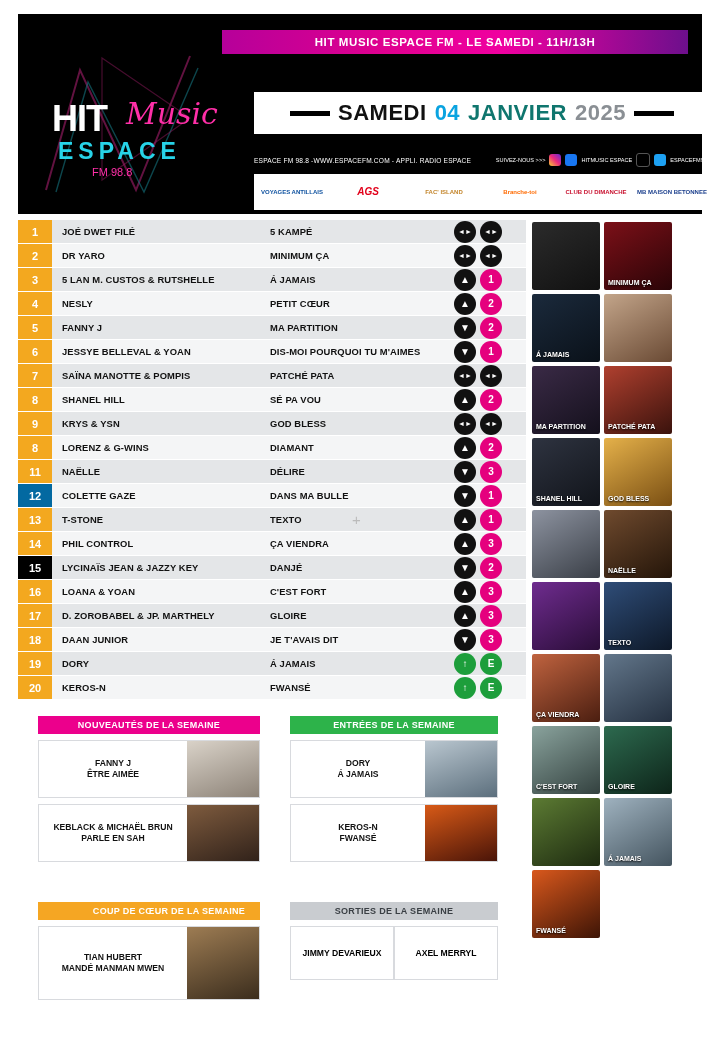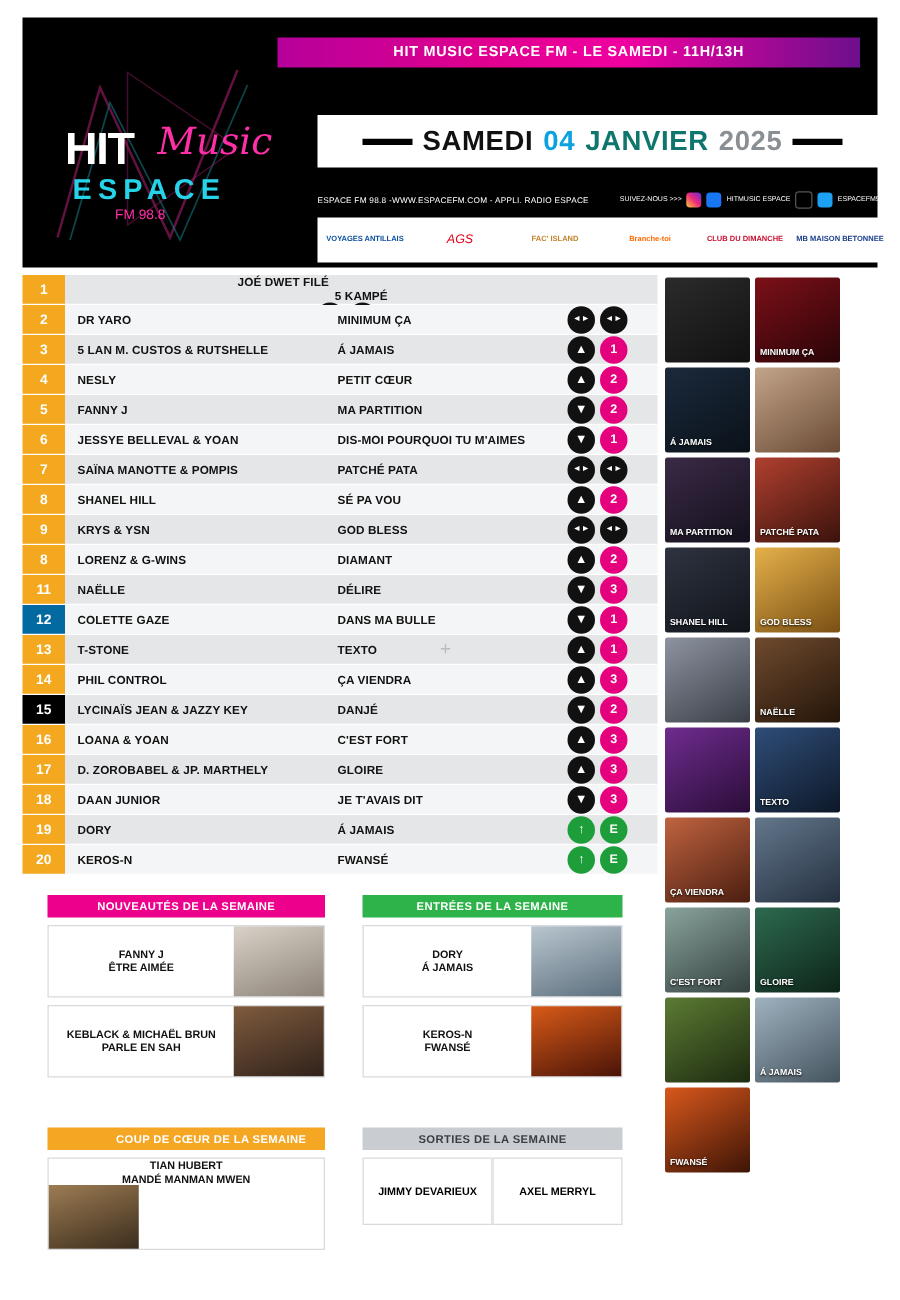--- a/index.html
+++ b/index.html
@@ -29,21 +29,21 @@
   .soc{width:12px;height:12px;border-radius:3px;display:inline-block;}
   .soc.ig{background:linear-gradient(45deg,#f9ce34,#ee2a7b,#6228d7);}
   .soc.fb{background:#1877f2;}
   .soc.tt{background:#000;border:1px solid #555;}
   .soc.tw{background:#1da1f2;}
   .soc-txt{font-size:5.6px;color:#fff;}
 
   .sponsors{position:absolute;left:236px;top:160px;width:456px;height:36px;background:#fff;display:flex;align-items:center;}
   .sp{flex:1;display:flex;align-items:center;justify-content:center;height:100%;font-size:6px;text-align:center;line-height:1.05;}
   .sp.b1{color:#0b4f9e;font-weight:bold;}
-  .sp.b2{color:#e2001a;font-weight:normal;font-style:italic;font-size:10px;}
+  .sp.b2{color:#e2001a;font-weight:bold;font-style:italic;font-size:10px;}
   .sp.b3{color:#c3852b;font-weight:bold;}
   .sp.b4{color:#ff6a00;font-weight:bold;}
   .sp.b5{color:#c8102e;font-weight:bold;}
   .sp.b6{color:#1a3e8c;font-weight:bold;}
 
   
   .logo{position:absolute;left:14px;top:6px;width:190px;height:186px;}
   .logo .hit{position:absolute;left:20px;top:78px;font-size:36px;font-weight:bold;color:#fff;letter-spacing:-1px;}
   .logo .music{position:absolute;left:94px;top:76px;font-size:30px;color:#ff2fa8;font-family:"DejaVu Serif",serif;font-style:italic;}
   .logo .espace{position:absolute;left:26px;top:118px;font-size:23px;color:#27d3e8;letter-spacing:5px;font-weight:bold;}
@@ -138,21 +138,21 @@
       <div class="sp b3">FAC' ISLAND</div>
       <div class="sp b4">Branche-toi</div>
       <div class="sp b5">CLUB DU DIMANCHE</div>
       <div class="sp b6">MB MAISON BETONNEE</div>
     </div>
   </div>
 
   <div class="chart" id="chart-rows">
       <div class="row">
         <div class="rank" style="background: rgb(243, 168, 31);">1</div>
-        <div class="rowbody" style="background: rgb(228, 230, 232); flex-direction: column;">
+        <div class="rowbody" style="background: rgb(228, 230, 232);">
           <div class="artist">JOÉ DWET FILÉ</div>
           <div class="title">5 KAMPÉ</div>
           <div class="badges">
             <div class="bdg dark" style="font-size: 7px;">◄►</div>
             <div class="bdg dark" style="font-size: 7px;">◄►</div>
           </div>
         </div>
       </div>
       <div class="row">
         <div class="rank" style="background: rgb(243, 168, 31);">2</div>
@@ -458,21 +458,21 @@
       <div class="txt">
         <span>KEROS-N</span>
         <span>FWANSÉ</span>
       </div>
       <div class="thumb" style="background:linear-gradient(160deg,#d85a17,#4a1408);"></div>
     </div>
   </div>
 
   <div class="panel" style="left:38px;top:902px;width:222px;">
     <div class="panel-h orange">COUP DE CŒUR DE LA SEMAINE</div>
-    <div class="card" style="height:72px;flex-direction:column;">
+    <div class="card" style="height:72px;">
       <div class="txt">
         <span>TIAN HUBERT</span>
         <span>MANDÉ MANMAN MWEN</span>
       </div>
       <div class="thumb" style="background:linear-gradient(160deg,#9d7c53,#3b2d1d);"></div>
     </div>
   </div>
 
   <div class="panel" style="left:290px;top:902px;width:208px;">
     <div class="panel-h grey">SORTIES DE LA SEMAINE</div>

